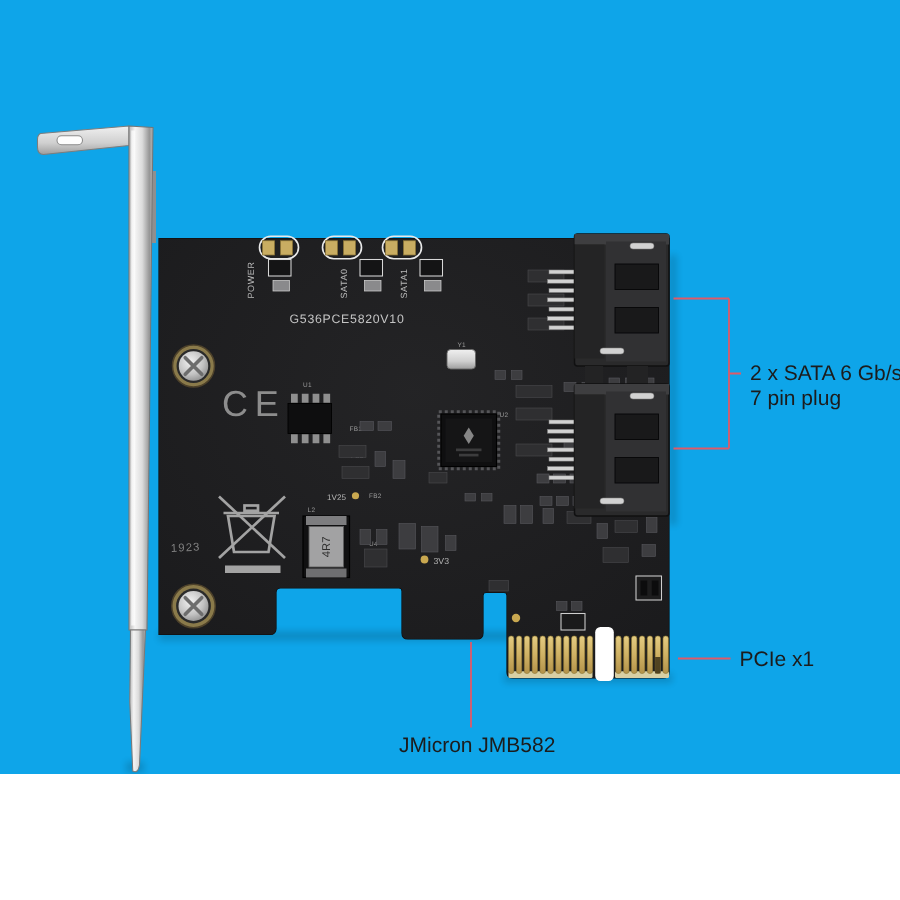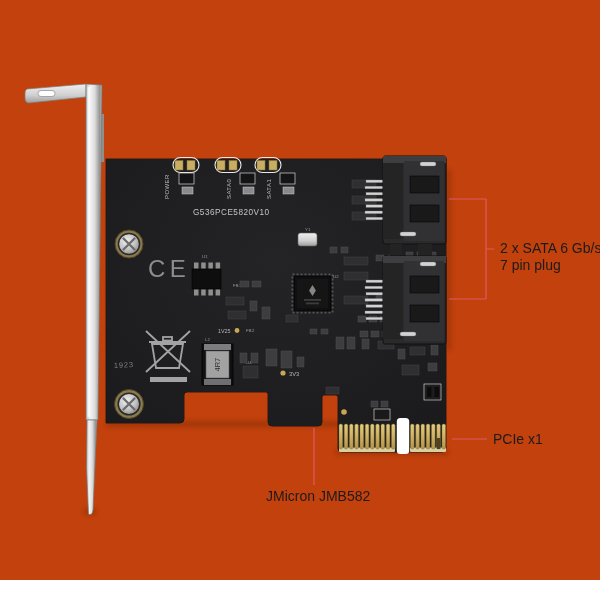--- a/index.html
+++ b/index.html
@@ -1,16 +1,16 @@
 <!DOCTYPE html>
 <html><head>
 <meta charset="utf-8">
 <style>
   html,body{margin:0;padding:0;background:#ffffff;}
-  .stage{position:relative;width:600px;height:580px;background:#c2410c;overflow:hidden;
+  .stage{position:relative;width:600px;height:516px;background:#0ea5e9;overflow:hidden;
          font-family:"Liberation Sans",sans-serif;}
   svg{display:block;}
   text{font-family:"Liberation Sans",sans-serif;}
   .callout-text{font-size:14px;fill:#1c1c1c;}
   .silk{fill:#b9b9b9;}
   .refdes{font-size:4.3px;fill:#9b9b9b;letter-spacing:.2px;}
   .c1{fill:#2f2f31;stroke:#4a4a4d;stroke-width:.4;}
   .c2{fill:#3d3d40;stroke:#58585c;stroke-width:.4;}
   .pinrow{fill:#d2d2d2;stroke:#7e7e7e;stroke-width:.35;}
   .fng{stroke:#8a7430;stroke-width:.4;}

